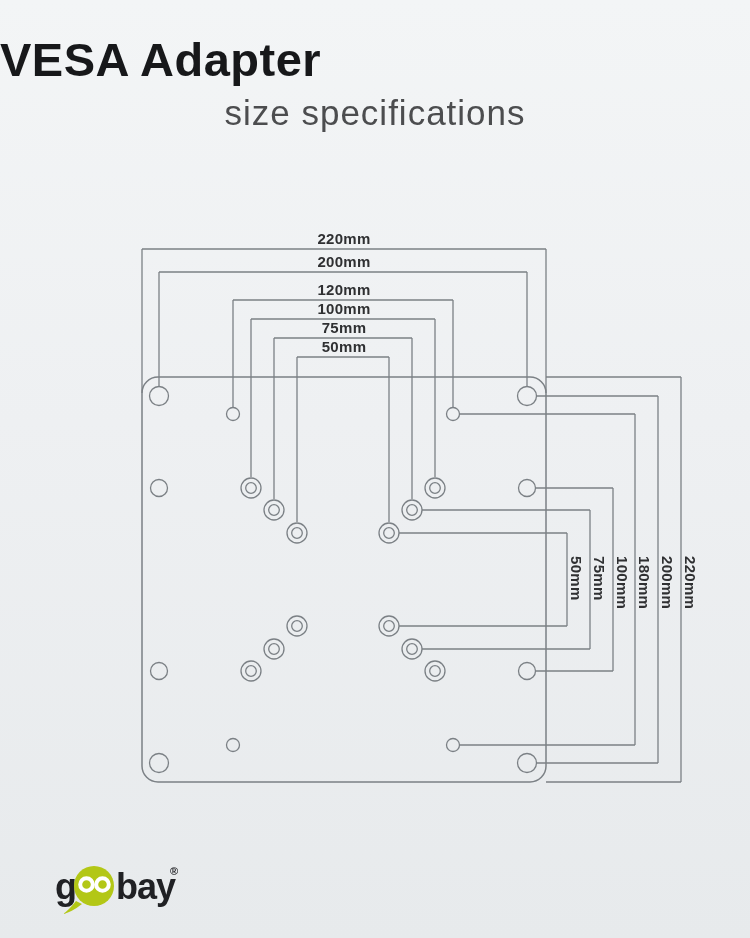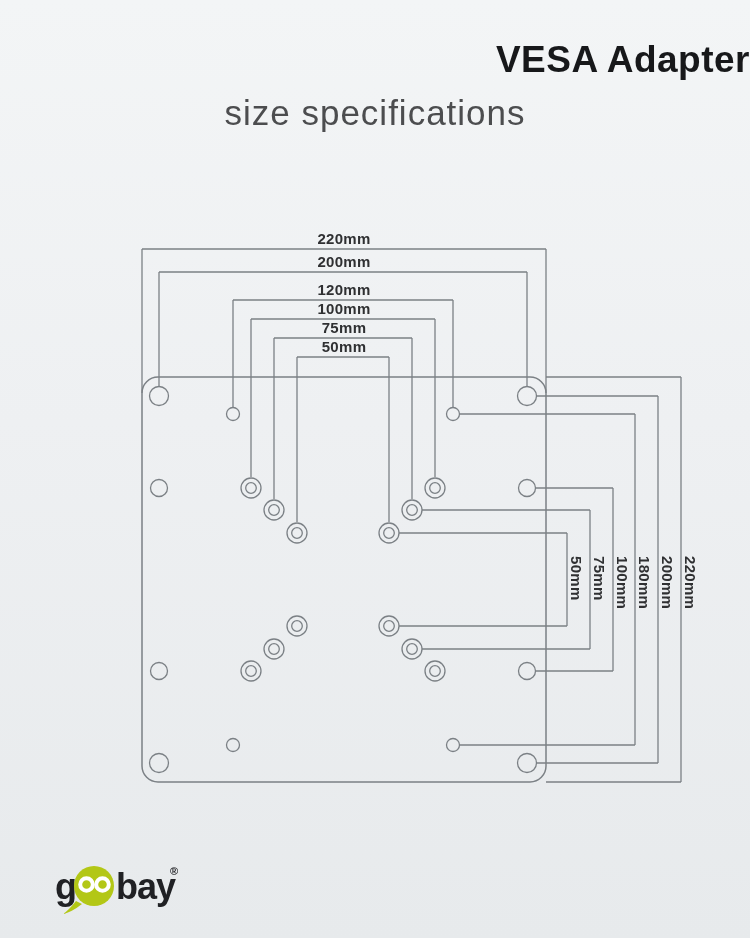--- a/index.html
+++ b/index.html
@@ -4,21 +4,21 @@
 <style>
   html,body{margin:0;padding:0;}
   body{
     width:750px;height:938px;overflow:hidden;
     background:linear-gradient(180deg,#f3f5f6 0%,#eef0f2 45%,#e7eaec 100%);
     font-family:"Liberation Sans",sans-serif;
   }
   .page{position:relative;width:750px;height:938px;}
   .title{
     position:absolute;top:31px;left:0;width:100%;margin:0;
-    text-align:right;font-size:37px;line-height:58px;font-weight:700;
+    text-align:left;font-size:47px;line-height:58px;font-weight:700;
     color:#17181a;letter-spacing:.5px;
   }
   .subtitle{
     position:absolute;top:92px;left:0;width:100%;margin:0;
     text-align:center;font-size:35px;line-height:42px;font-weight:400;
     color:#4c4d4f;letter-spacing:1px;
   }
   svg.diagram{position:absolute;left:0;top:0;display:block;}
   .lines{stroke:#7b8085;stroke-width:1.3;fill:none;}
   .lines .plate{stroke-width:1.5;}

